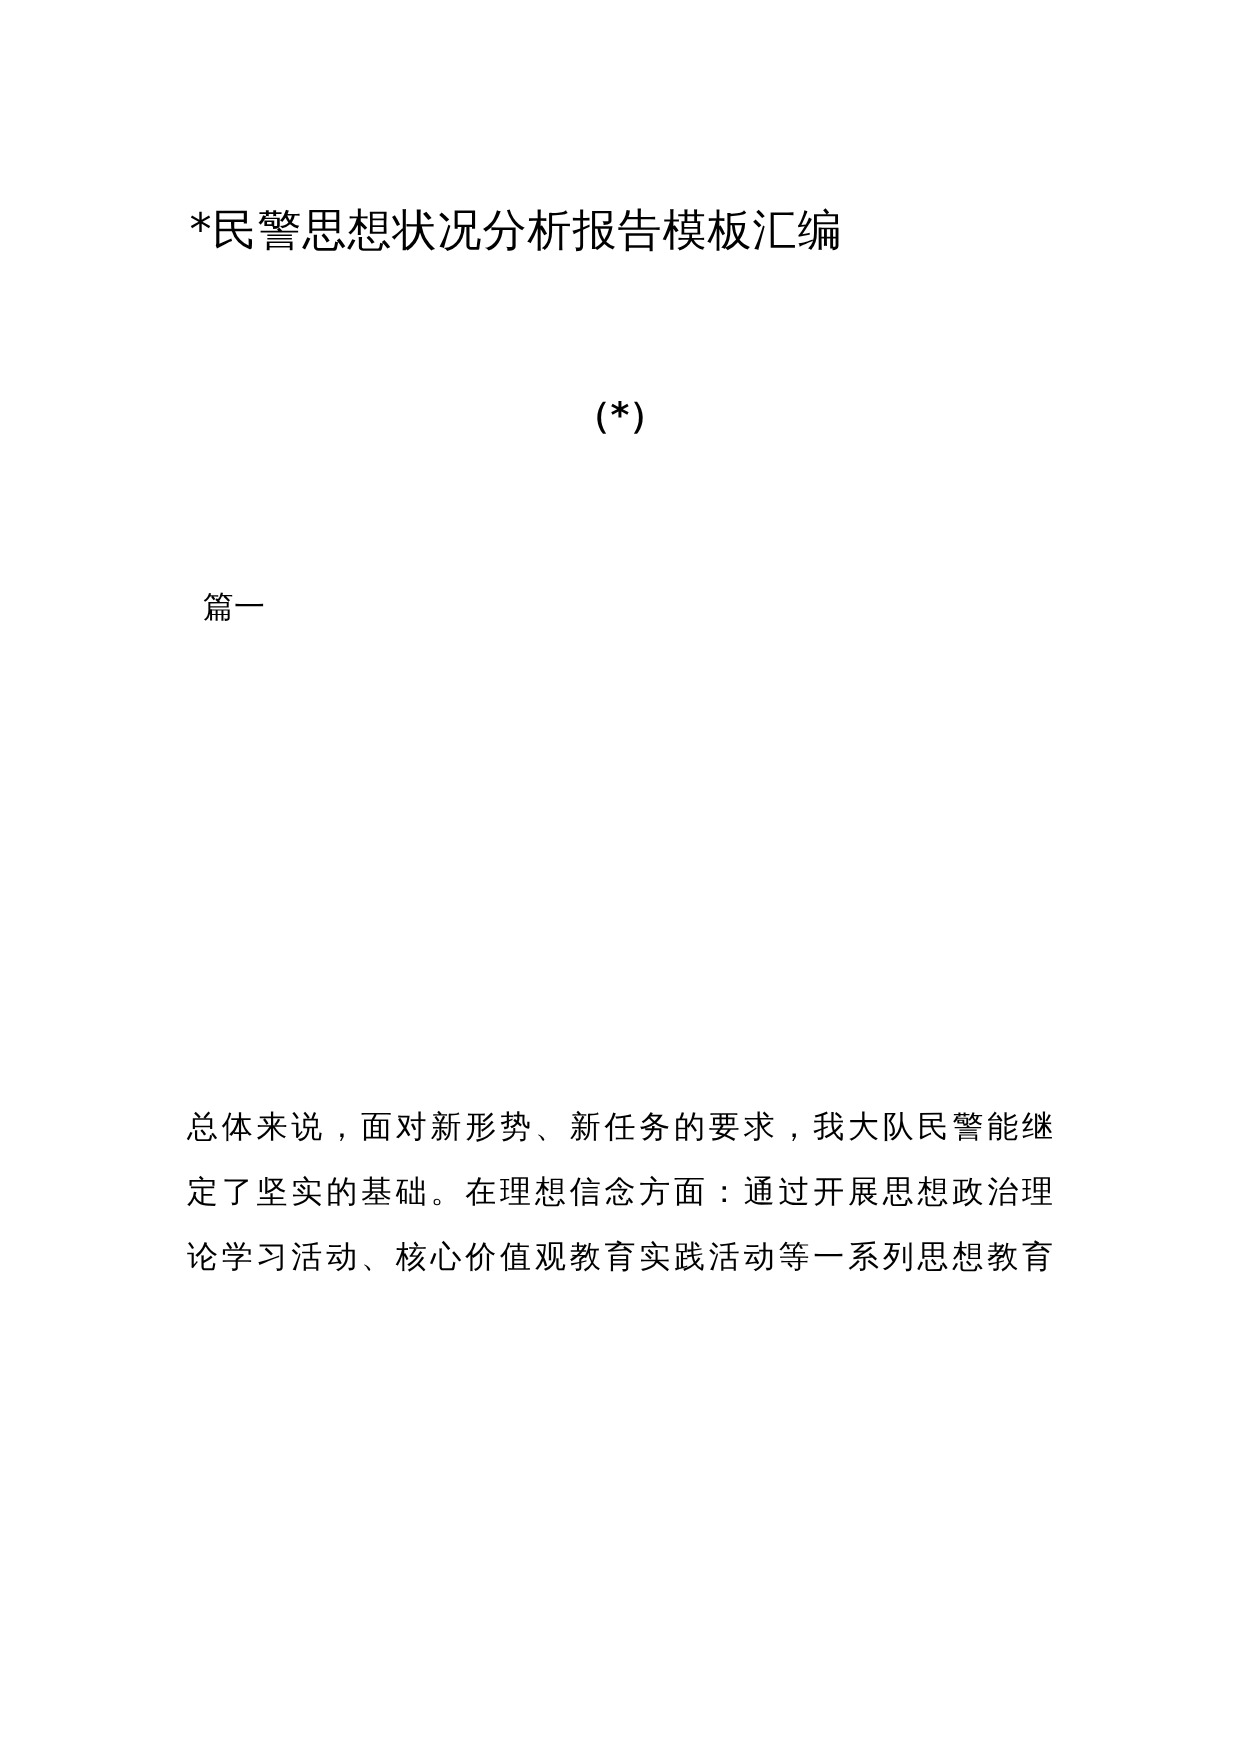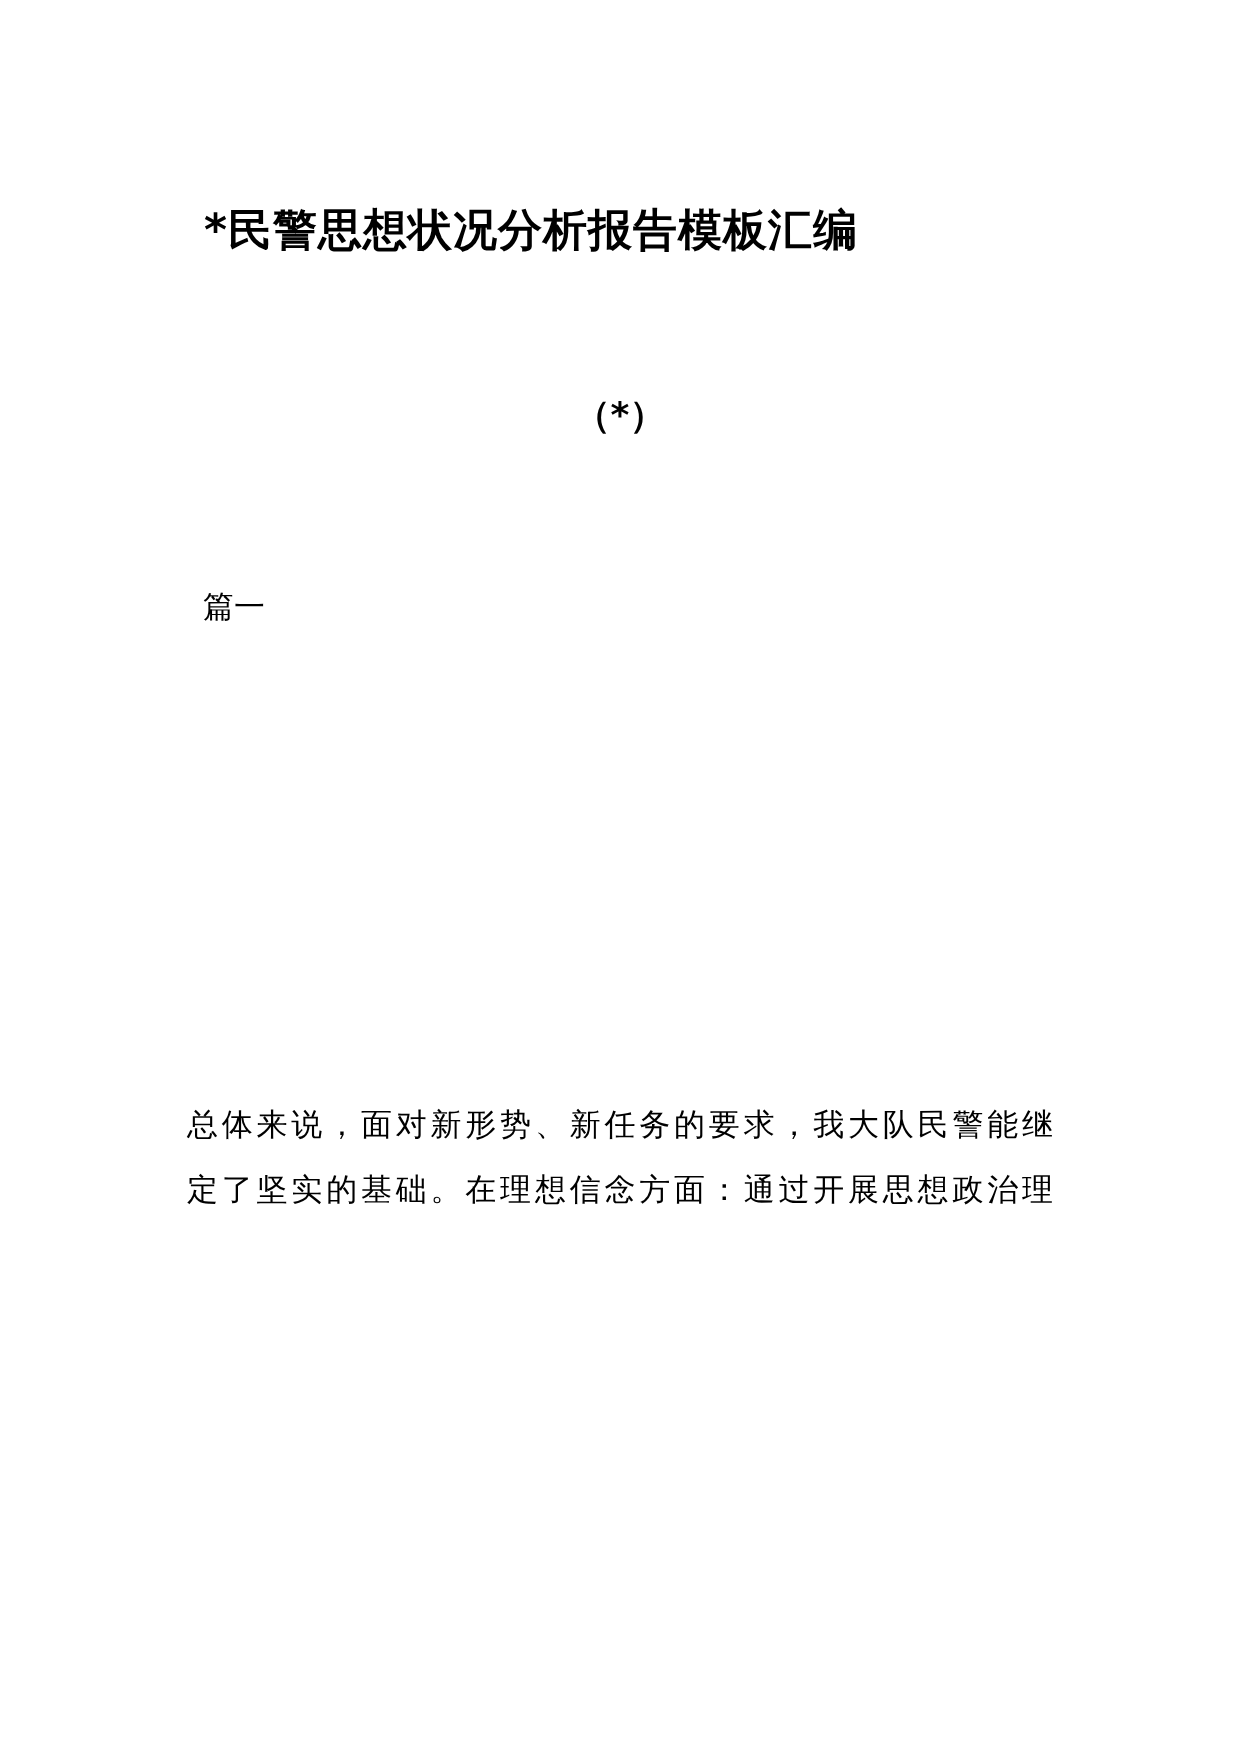--- a/index.html
+++ b/index.html
@@ -22,24 +22,23 @@
       height: 1754px;
       background: #ffffff;
     }
     .title {
       position: absolute;
       left: 0;
       top: 200px;
       width: 1032px;
       text-align: center;
       font-size: 44px;
-      font-weight: bold;
+      font-weight: normal;
       line-height: 60px;
       letter-spacing: 1px;
-      padding-left: 15px;
     }
     .subtitle {
       position: absolute;
       left: 0;
       top: 390px;
       width: 1240px;
       text-align: center;
       font-size: 36px;
       font-weight: bold;
       line-height: 50px;
@@ -53,21 +52,20 @@
     }
     .section-label {
       top: 574px;
       margin-left: 16px;
     }
     .para1 {
       top: 639px;
     }
     .para2 {
       top: 1094px;
-      font-family: Liberation Mono, monospace;
     }
     .line {
       display: block;
       white-space: nowrap;
       height: 65px;
       text-align: justify;
       text-align-last: justify;
     }
     .line.last {
       text-align-last: left;
@@ -81,15 +79,16 @@
   <div class="title">*民警思想状况分析报告模板汇编</div>
 
   <div class="subtitle">（*）</div>
 
   <div class="body-block section-label">篇一</div>
 
 
   <div class="body-block para2">
     <span class="line">总体来说，面对新形势、新任务的要求，我大队民警能继</span>
     <span class="line">定了坚实的基础。在理想信念方面：通过开展思想政治理</span>
+    <span class="line">论学习活动、核心价值观教育实践活动等一系列思想教育</span>
   </div>
 
 </div>
 
 </body></html>

